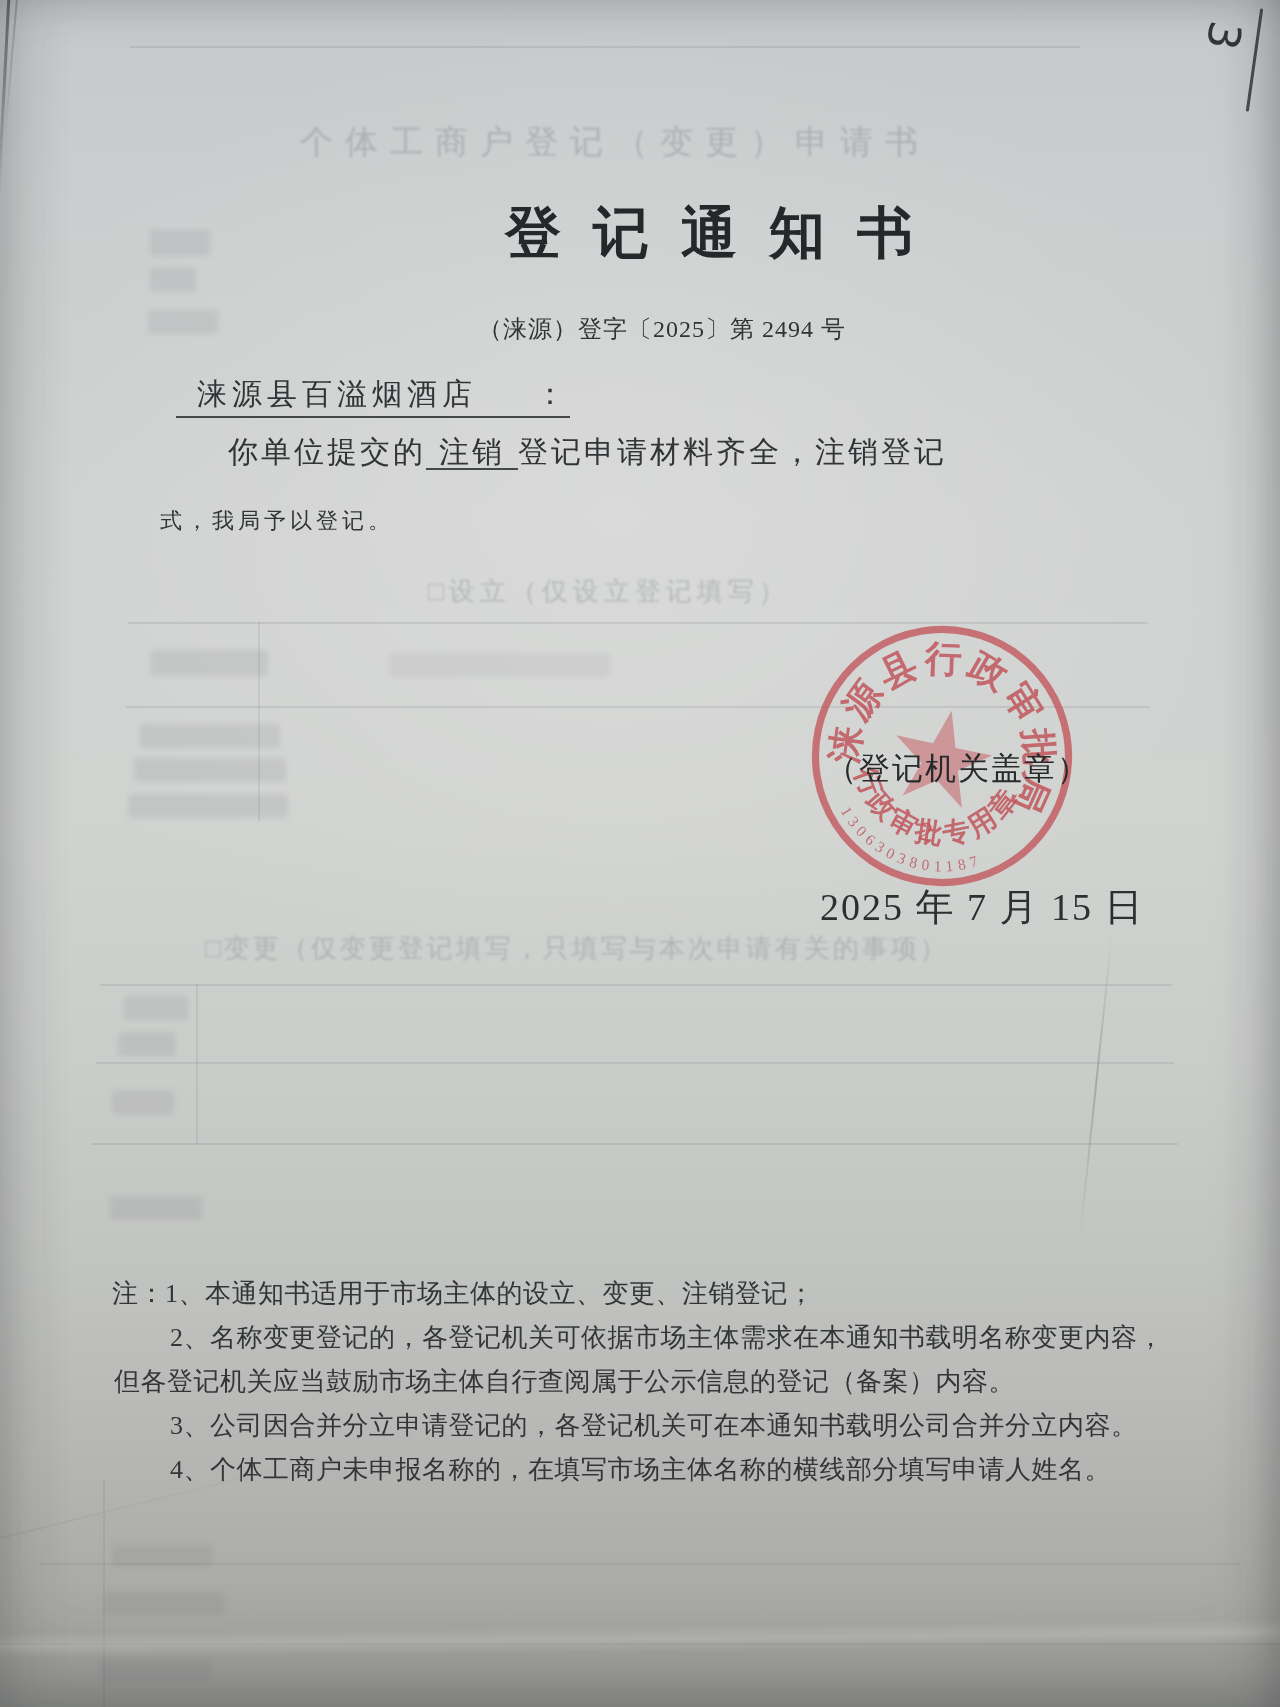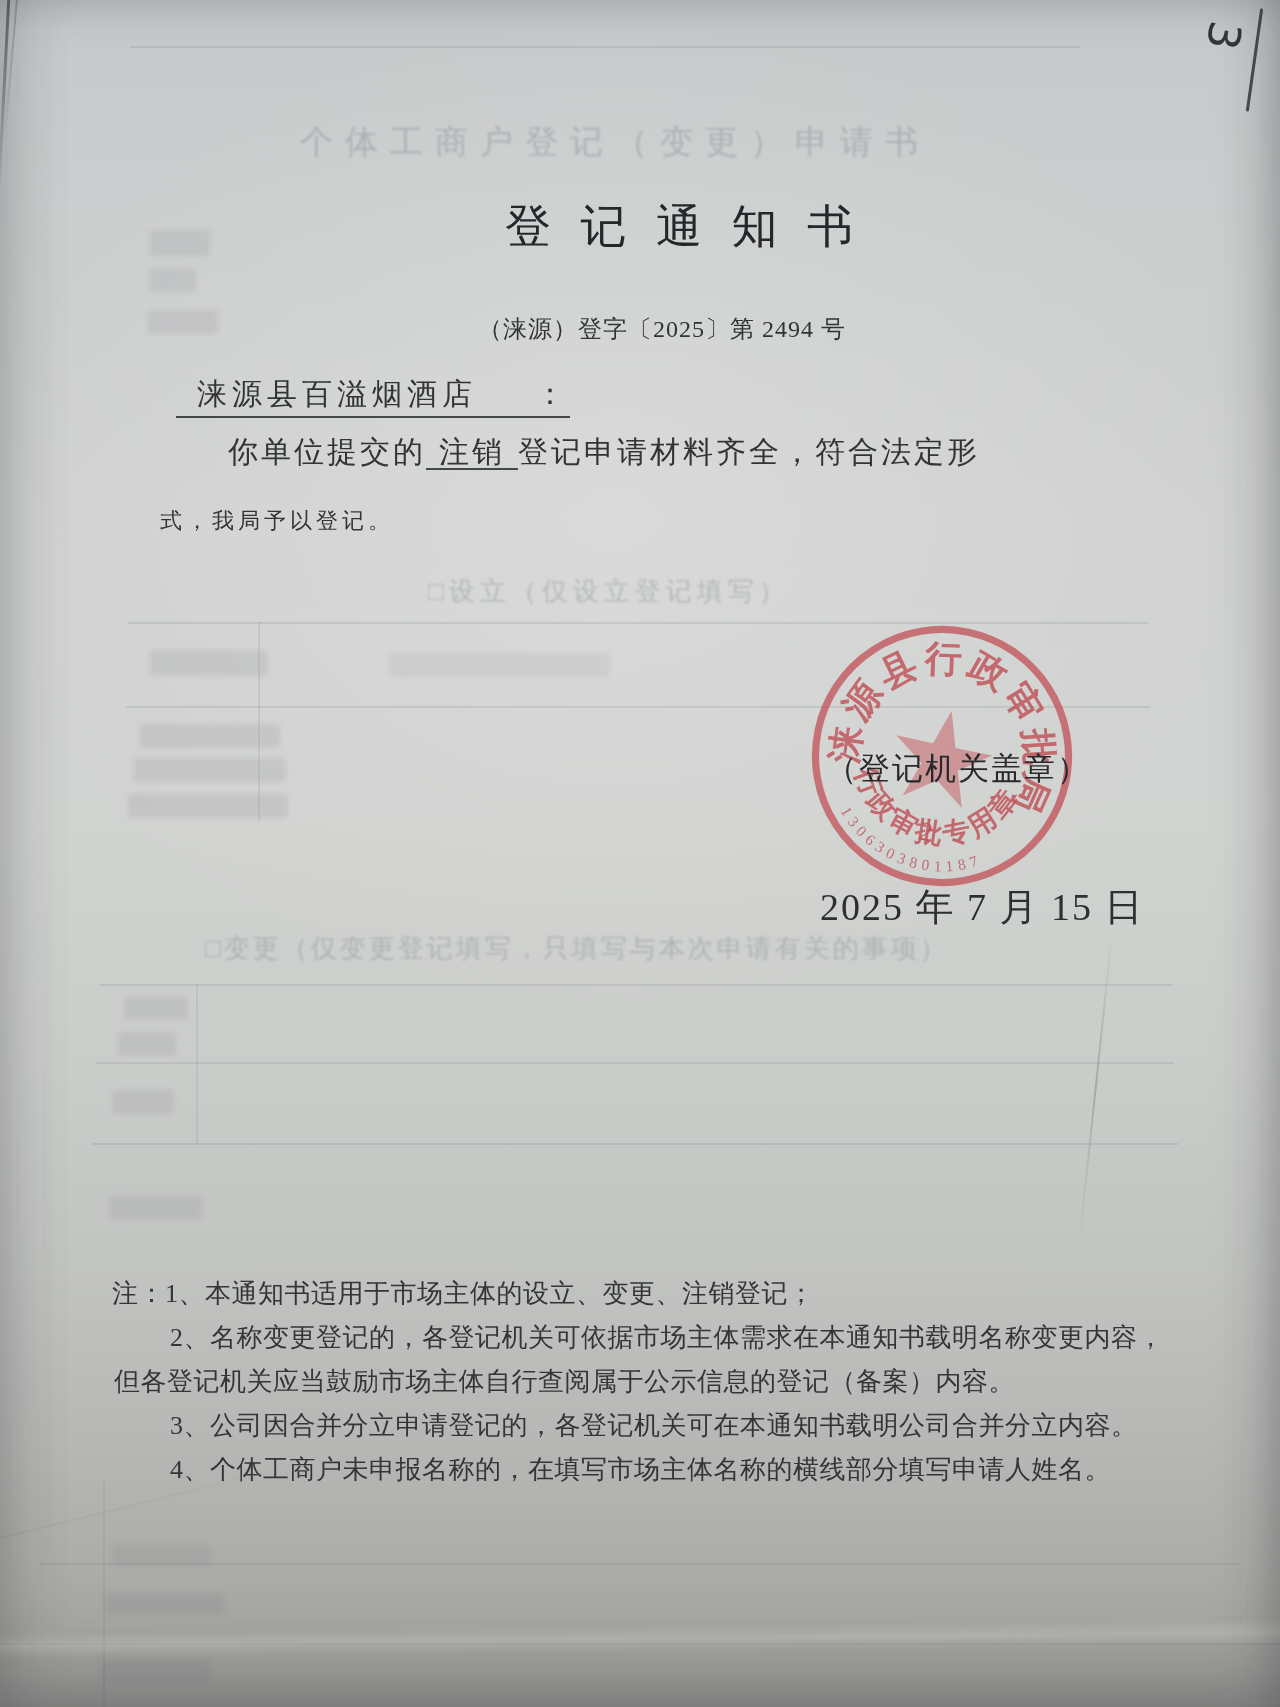--- a/index.html
+++ b/index.html
@@ -17,21 +17,21 @@
       inset 36px 0 70px -40px rgba(45,48,52,.22),
       inset 0 -55px 95px -30px rgba(38,40,42,.32),
       inset 0 30px 60px -40px rgba(70,74,78,.22);
   }
   .abs{position:absolute;}
   .ghost{position:absolute;color:rgba(112,118,125,0.32);filter:blur(1px);white-space:nowrap;}
   .blob{position:absolute;background:rgba(118,124,130,0.15);filter:blur(2.5px);border-radius:4px;}
   .gl{position:absolute;background:rgba(106,112,119,0.16);height:2px;}
   .glv{position:absolute;background:rgba(106,112,119,0.14);width:2px;}
   .crease{position:absolute;pointer-events:none;}
-  .title{font-size:46px;font-weight:400;letter-spacing:4px;word-spacing:10px;color:#25272a;white-space:nowrap;}
+  .title{font-size:56px;font-weight:700;letter-spacing:4px;word-spacing:10px;color:#25272a;white-space:nowrap;}
   .docnum{font-size:24px;letter-spacing:1px;color:#313335;white-space:nowrap;margin-top:24px;}
   .addr-wrap{border-bottom:2px solid #45484b;width:394px;height:42px;white-space:nowrap;}
   .addr-name{font-size:30px;letter-spacing:5px;margin-left:21px;color:#323437;text-align:right;}
   .addr-colon{font-size:30px;margin-left:58px;color:#323437;}
   .bodyline{font-size:30px;letter-spacing:3px;color:#323437;white-space:nowrap;}
   .blank-fill{border-bottom:2px solid #45484b;padding:0 13px;}
   .seal-caption{font-size:31px;letter-spacing:2px;color:#27292b;z-index:6;white-space:nowrap;}
   .dateline{font-size:38px;letter-spacing:2px;color:#2d2f31;z-index:7;white-space:nowrap;}
   .note{position:absolute;font-size:26px;letter-spacing:0.5px;color:#333538;white-space:nowrap;}
   .hand{font-family:"DejaVu Sans",sans-serif;}
@@ -81,21 +81,21 @@
 
   <div class="abs title" style="left:505px;top:196px;">登 记 通 知 书</div>
 
   <div class="abs docnum" style="left:478px;top:289px;">（涞源）登字〔2025〕第 2494 号</div>
 
   <div class="abs addr-wrap" style="left:176px;top:374px;">
     <span class="addr-name">涞源县百溢烟酒店</span><span class="addr-colon">：</span>
   </div>
 
   <div class="abs bodyline" style="left:228px;top:432px;">
-    <span>你单位提交的</span><span class="blank-fill">注销</span><span>登记申请材料齐全，符合法定形</span>
+    <span>你单位提交的</span><span class="blank-fill">注销</span><span>登记申请材料齐全，注销登记</span>
   </div>
   <div class="abs bodyline" style="left:160px;top:506px;font-size:22px;letter-spacing:4px;">式，我局予以登记。</div>
 
   <svg class="abs" style="left:798px;top:612px;width:288px;height:288px;opacity:.9;z-index:5;" viewBox="0 0 280 280">
     <defs>
       <path id="arcTop" d="M 63,168 A 82,82 0 1 1 217,168"></path>
       <path id="arcBottom" d="M 60,168 A 85,85 0 0 0 220,168"></path>
       <path id="arcSerial" d="M 48,204 A 112,112 0 0 0 232,204"></path>
     </defs>
     <g transform="rotate(12 140 140)">

